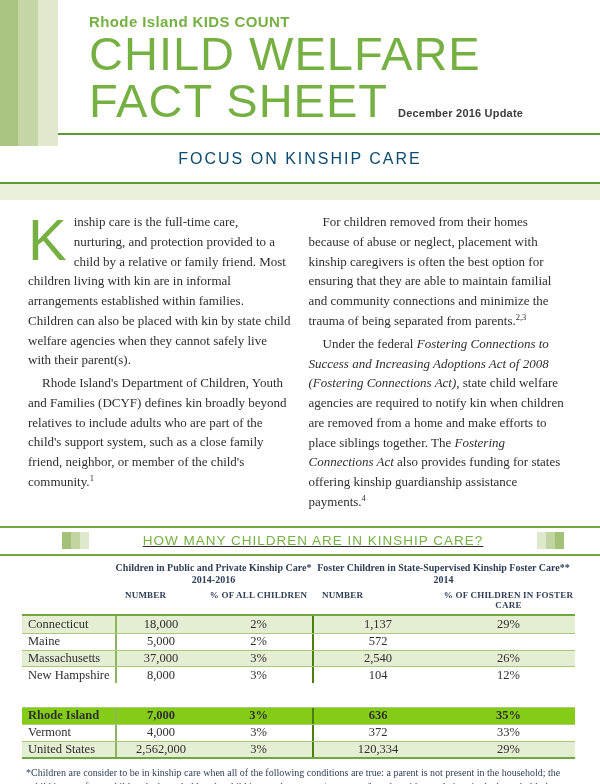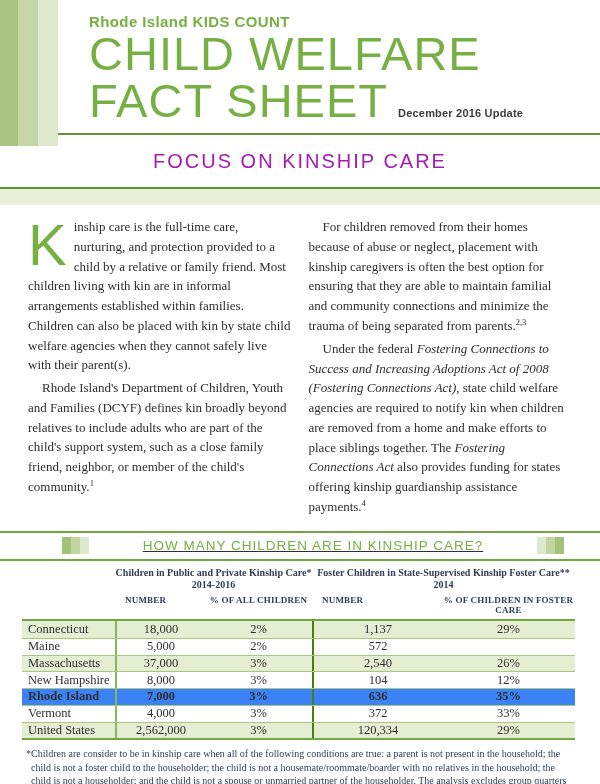--- a/index.html
+++ b/index.html
@@ -15,21 +15,21 @@
   .stripe-2 { width:20px; background:#c6d5a5; }
   .stripe-3 { width:20px; background:#e0e9ce; }
   .header { position:relative; padding:13px 0 0 89px; font-family:"Liberation Sans", sans-serif; }
   .kicker { color:#76b043; font-weight:bold; font-size:15px; letter-spacing:.4px; }
   .big-title { color:#76b043; font-size:47px; line-height:1.0; letter-spacing:1px; font-weight:normal; }
   .title-line2 { display:flex; align-items:flex-end; }
   .update { font-size:11px; font-weight:bold; color:#3c3c3c; letter-spacing:.2px; margin:0 0 5px 10px; }
   .rule { border-top:2px solid #5e9732; }
   .rule-1 { margin-top:9px; }
   .focus-band { text-align:center; padding:15px 0 14px; }
-  .focus-title { color:#a21caf; font-family:"Liberation Sans", sans-serif; font-size:20px; letter-spacing:2px; }
+  .focus-title { color:#0c4a6e; font-family:"Liberation Sans", sans-serif; font-size:16px; letter-spacing:2px; }
   .green-band { height:16px; background:#e8f0da; }
   
   .columns { display:flex; gap:17px; padding:12px 28px 0; font-size:13px; line-height:1.52; }
   .col { flex:1; }
   .dropcap {
     float:left; font-family:"Liberation Sans", sans-serif; color:#76b043;
     font-size:58px; line-height:.82; padding:4px 7px 0 0; font-weight:normal;
   }
   .para + .para { margin-top:3px; }
   .indent { text-indent:14px; }
@@ -51,21 +51,21 @@
   .thead-cols { display:grid; grid-template-columns:93px 90px 107px 130px 133px; margin-top:3px; padding-bottom:4px; }
   .col-h { font-weight:bold; font-size:9px; color:#2f3e56; text-align:center; letter-spacing:.2px; }
   .col-h.num { text-align:left; padding-left:10px; }
   .tbody { margin:0 25px 0 22px; border-top:2px solid #71a73e; border-bottom:2px solid #71a73e; }
   .trow {
     display:grid; grid-template-columns:93px 90px 107px 130px 133px;
     font-size:12.5px; color:#2f2f2f; align-items:center; height:16.8px;
   }
   .trow + .trow { border-top:1px solid #a9c77d; }
   .trow.shaded { background:#e4eed3; }
-  .trow.highlight { background:#3b82f6; }
+  .trow.highlight { background:#84cc16;margin-top:24px; }
   .trow.bold { font-weight:bold; }
   .cell-state { padding-left:6px; }
   .cell { text-align:center; }
   .trow .c2 { border-left:2px solid #8db65c; height:100%; display:flex; align-items:center; justify-content:center; }
   .trow .c4 { border-left:2px solid #4d7c0f; height:100%; display:flex; align-items:center; justify-content:center; }
   
   .footer { padding:7px 25px 0 22px; font-size:10px; color:#2f3e56; line-height:1.35; }
   .source { margin-bottom:7px; }
   .fnote1 { padding-left:9px; text-indent:-5px; margin-bottom:9px; }
 </style>

